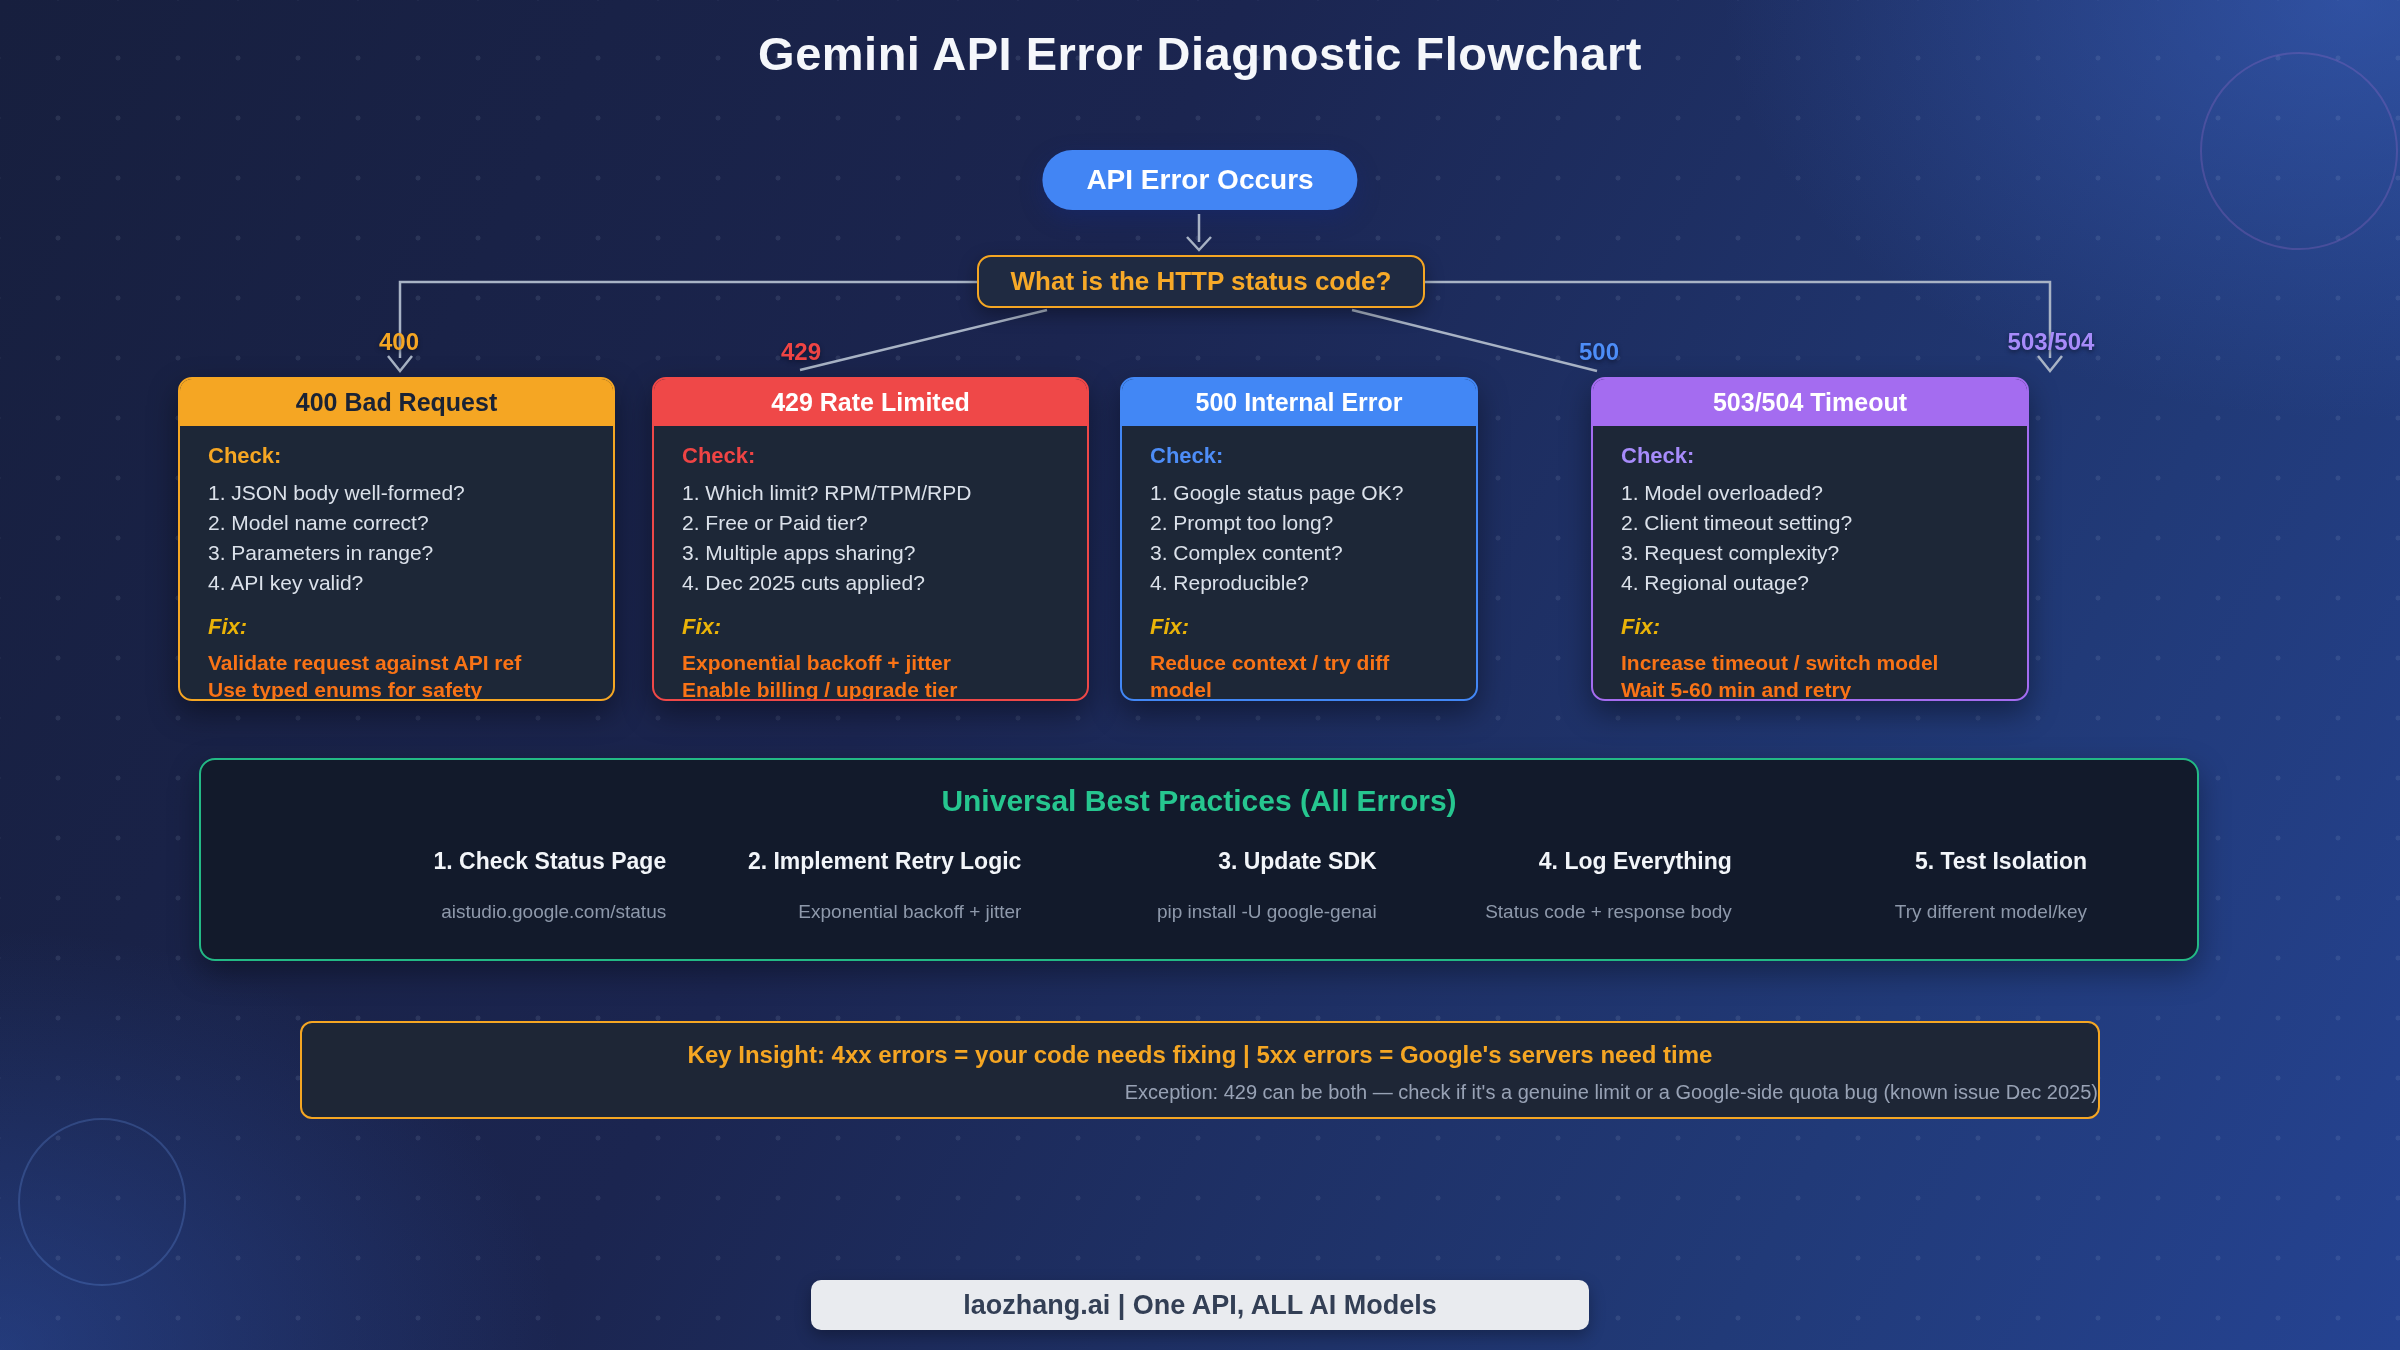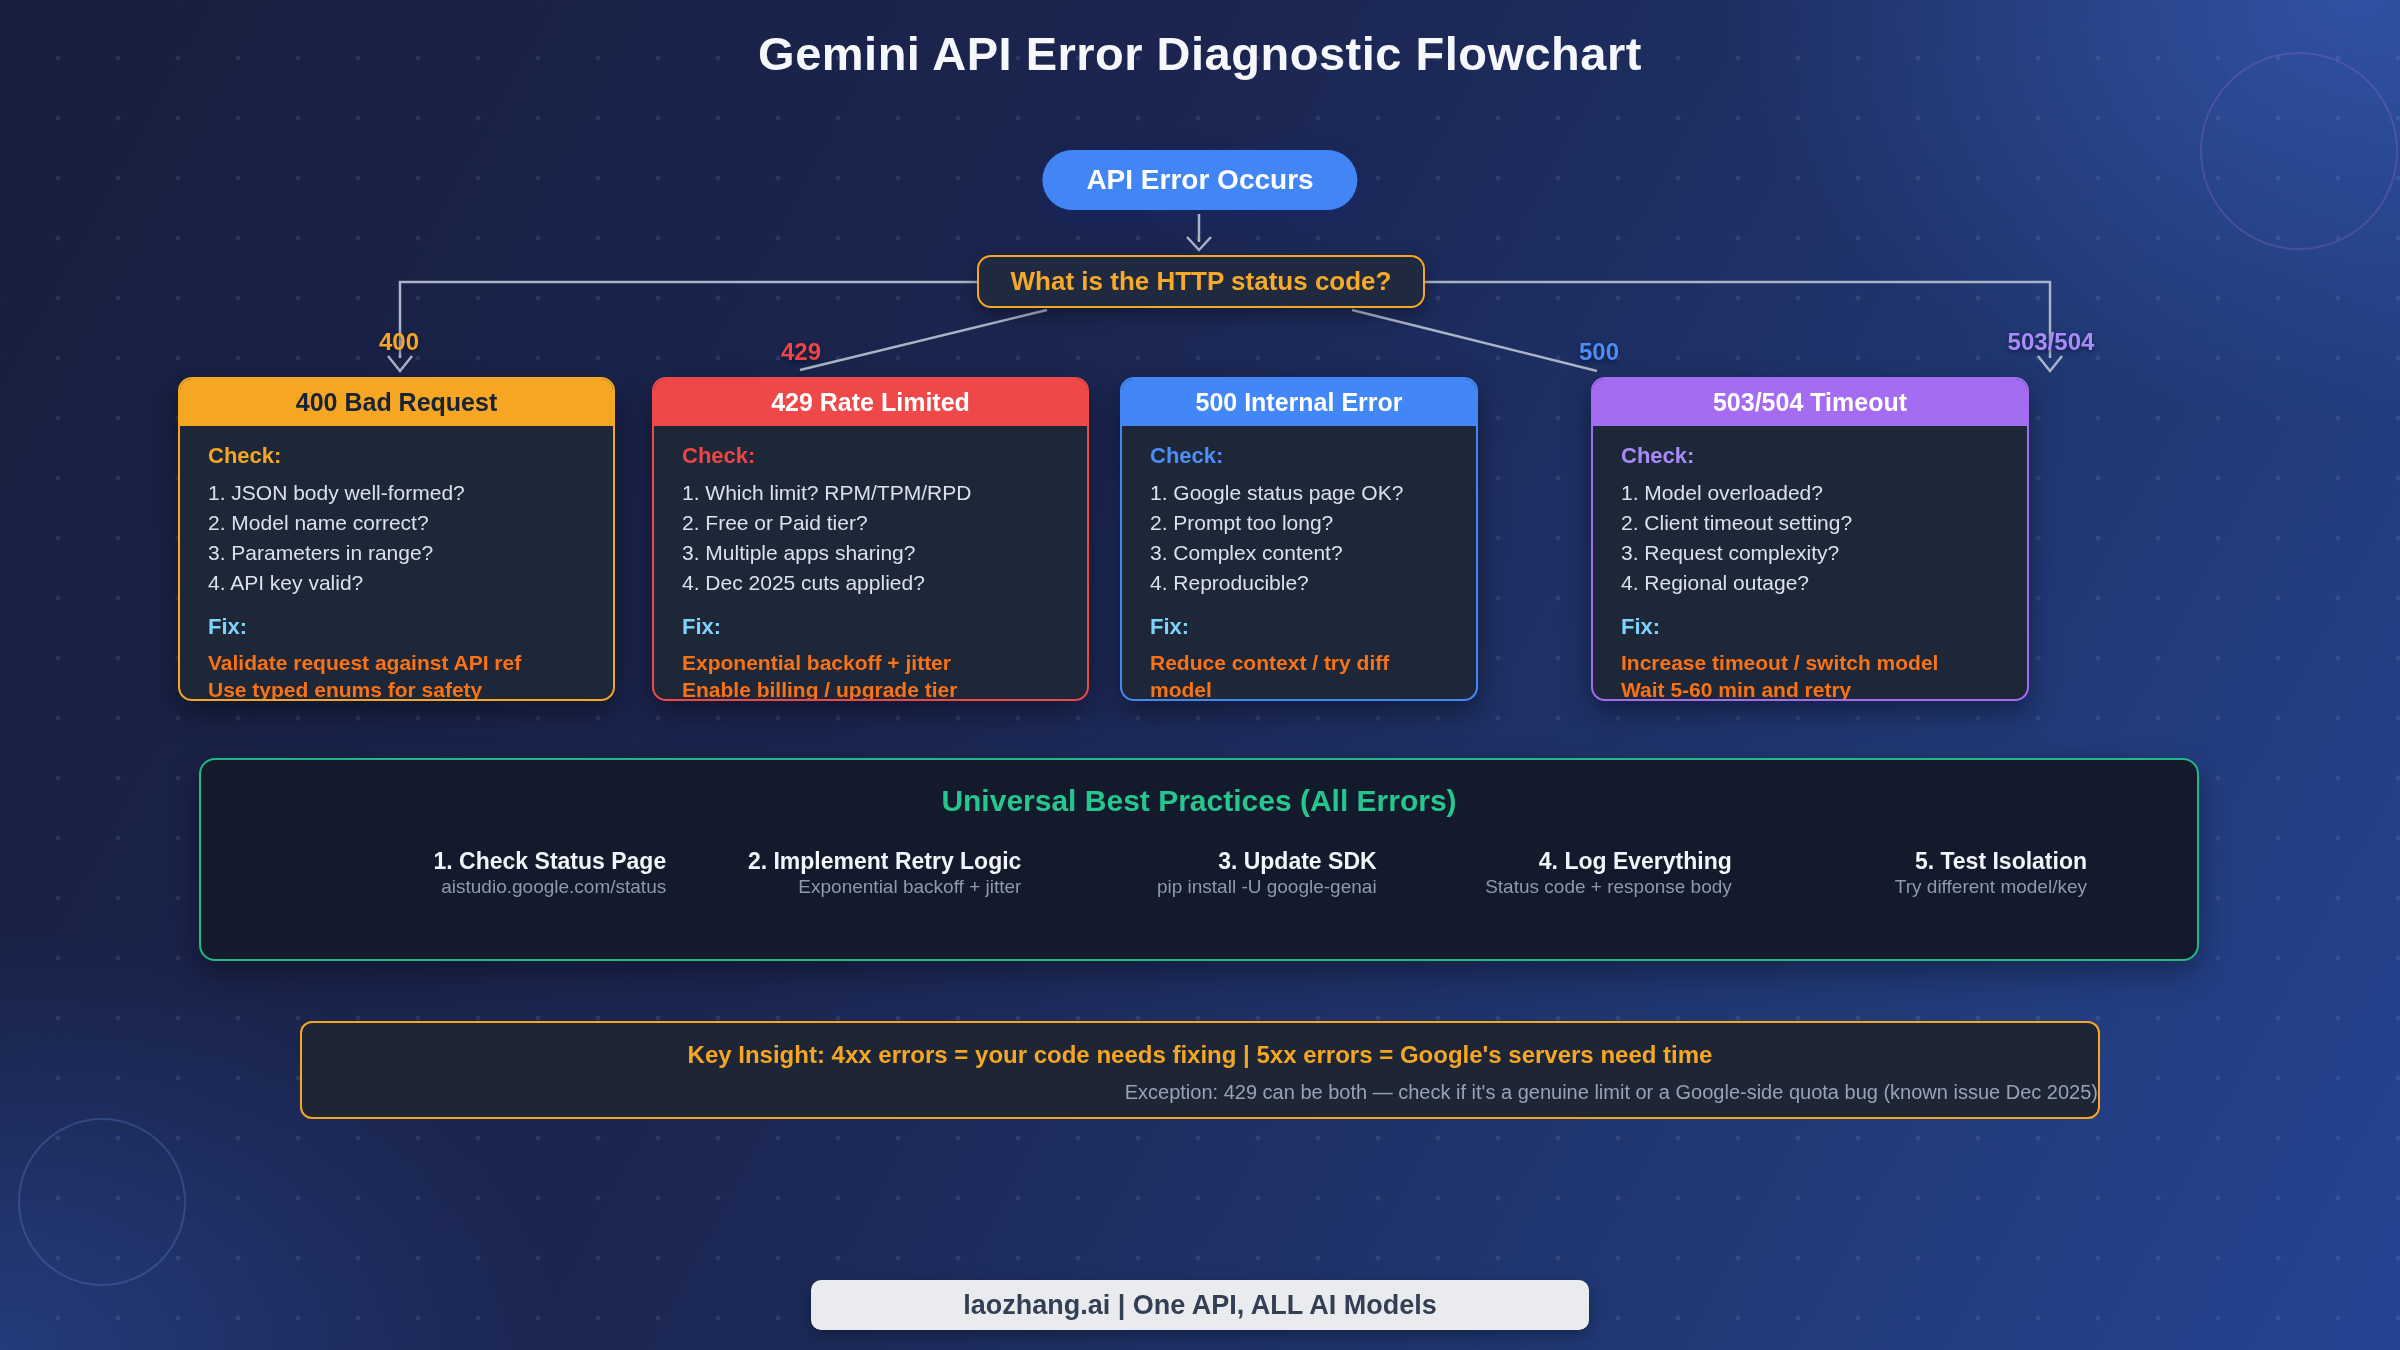--- a/index.html
+++ b/index.html
@@ -50,30 +50,30 @@
   .fix-label{margin-top:16px;}
   .fix-line{color:#f97316;font-size:21px;line-height:27px;font-weight:bold;}
   .card.amber{border:2px solid #f5a623;}  .card.amber .card-head{background:#f5a623;color:#1a2335;}
   .card.amber .check-label{color:#f5a623;}
   .card.red{border:2px solid #ef4848;}    .card.red .card-head{background:#ef4848;color:#ffffff;}
   .card.red .check-label{color:#ef4444;}
   .card.blue{border:2px solid #4287f5;}   .card.blue .card-head{background:#4287f5;color:#ffffff;}
   .card.blue .check-label{color:#4d8df7;}
   .card.purple{border:2px solid #a46cf0;} .card.purple .card-head{background:#a46cf0;color:#ffffff;}
   .card.purple .check-label{color:#a78bfa;}
-  .fix-label{color:#7dd3fc;}
+  .fix-label{color:#eab308;font-style:italic;}
 
   .bp-box{position:absolute;left:199px;top:758px;width:2000px;height:203px;box-sizing:border-box;
     border:2px solid #23b985;border-radius:16px;background:#121a2b;
     box-shadow:0 12px 30px rgba(0,0,0,0.35);}
   .bp-title{margin-top:24px;text-align:center;color:#26c68f;font-size:30px;font-weight:bold;}
   .bp-items{display:flex;justify-content:space-between;padding:0 110px;margin-top:30px;}
   .bp-item{flex:1;text-align:right;}
   .bp-item-title{color:#f2f5f9;font-size:23px;font-weight:bold;}
-  .bp-item-sub{margin-top:1px;color:#8e99ab;font-size:19px;}
+  .bp-item-sub{margin-top:26px;color:#8e99ab;font-size:19px;}
 
   .ki-box{position:absolute;left:300px;top:1021px;width:1800px;height:98px;box-sizing:border-box;
     border:2px solid #f5a623;border-radius:12px;background:#1e2636;}
   .ki-title{margin-top:18px;text-align:center;color:#f5a623;font-size:24px;font-weight:bold;}
   .ki-sub{margin-top:12px;text-align:right;color:#98a2b5;font-size:20px;}
 
   .footer-pill{position:absolute;left:1200px;top:1280px;transform:translateX(-50%);
     width:778px;height:50px;border-radius:10px;background:#e9ebef;
     display:flex;align-items:center;justify-content:center;
     color:#333f55;font-size:27px;font-weight:bold;box-shadow:0 6px 16px rgba(0,0,0,0.3);}

